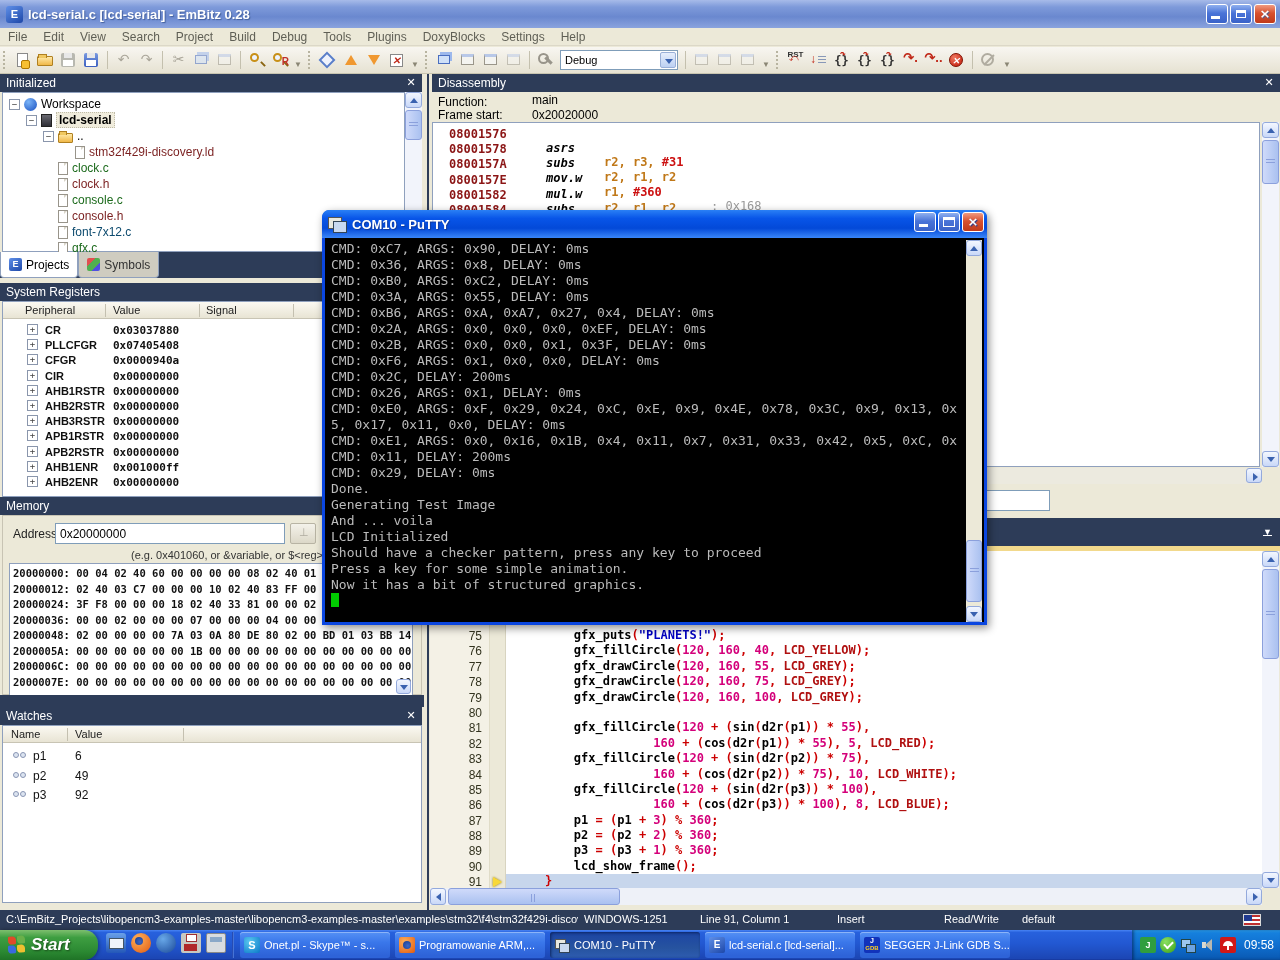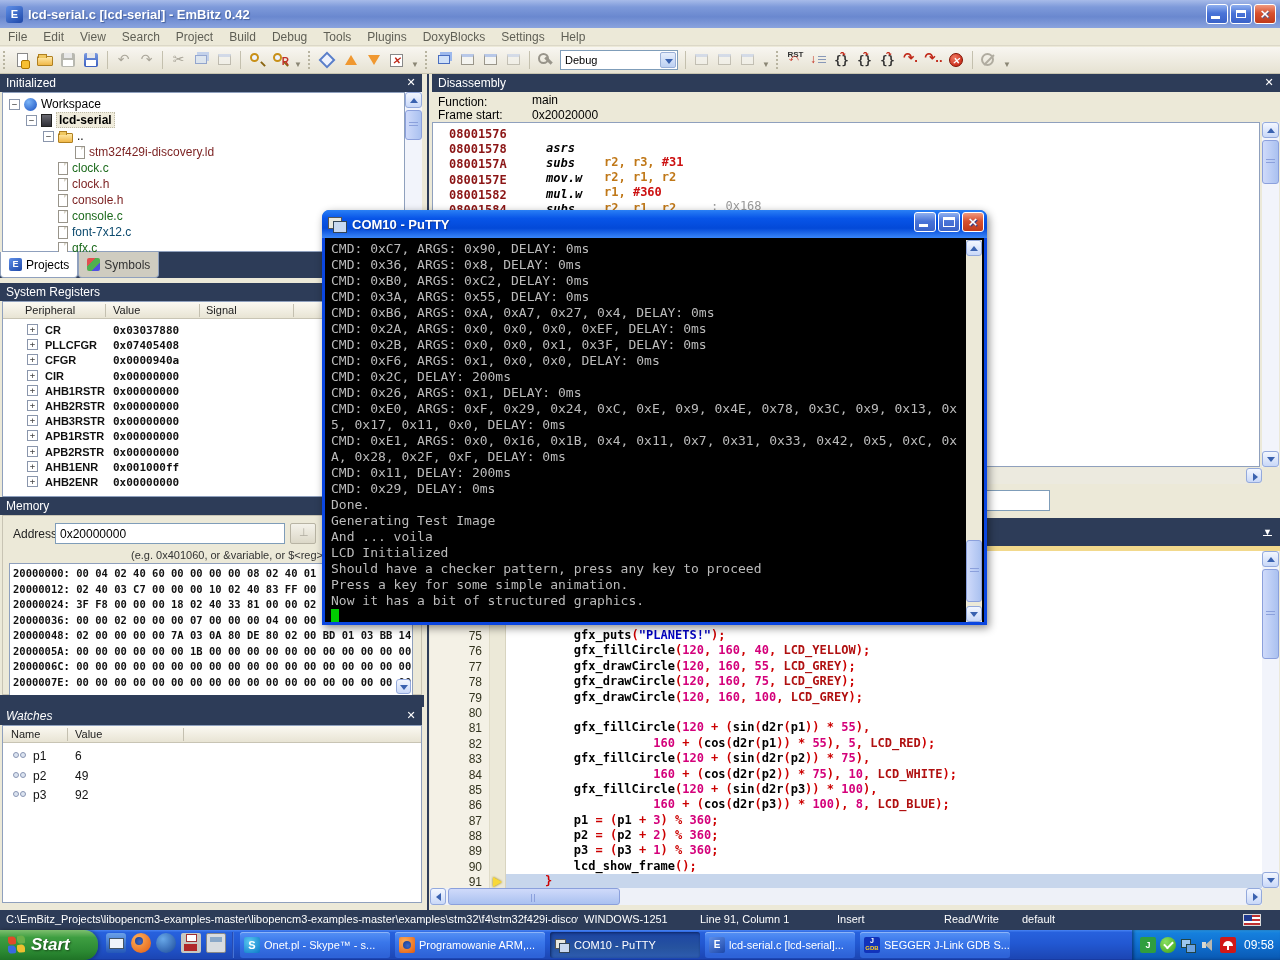--- a/index.html
+++ b/index.html
@@ -235,21 +235,21 @@
   .floppy-art::before { content:""; position:absolute; left:5px; top:1px; width:9px; height:6px; background:#fff; border:1px solid #a03030;}
   .floppy-art::after { content:""; position:absolute; left:3px; bottom:2px; width:13px; height:7px; background:#b02828; }
   .calc-art { background:#d8dce0; border:1px solid #888; border-radius:2px; }
   .calc-art::after { content:""; position:absolute; left:3px; top:3px; width:12px; height:5px; background:#8aa8c8; }
 </style>
 </head>
 <body>
 
 <div class="titlebar">
   <div class="app-ico">E</div>
-  <span>lcd-serial.c [lcd-serial] - EmBitz 0.42</span>
+  <span>lcd-serial.c [lcd-serial] - EmBitz 0.28</span>
   <div class="winbtns">
     <div class="wbtn">
         <i class="g-min"></i>
       </div>
     <div class="wbtn">
         <i class="g-restore"></i>
       </div>
     <div class="wbtn close">
         <i class="g-close">×</i>
       </div>
@@ -420,26 +420,26 @@
         <span class="" style="color:#1d6b1d;">clock.c</span>
       </div>
       <div class="tree-row" style="padding-left: 40px;">
         <span class="tspacer"></span>
         <span class="tico ic-file"></span>
         <span class="" style="color:#7a1f1f;">clock.h</span>
       </div>
       <div class="tree-row" style="padding-left: 40px;">
         <span class="tspacer"></span>
         <span class="tico ic-file"></span>
-        <span class="" style="color:#7a1f1f;">console.h</span>
+        <span class="" style="color:#1d6b1d;">console.c</span>
       </div>
       <div class="tree-row" style="padding-left: 40px;">
         <span class="tspacer"></span>
         <span class="tico ic-file"></span>
-        <span class="" style="color:#1d6b1d;">console.c</span>
+        <span class="" style="color:#7a1f1f;">console.h</span>
       </div>
       <div class="tree-row" style="padding-left: 40px;">
         <span class="tspacer"></span>
         <span class="tico ic-file"></span>
         <span class="" style="color:#0c4a6e;">font-7x12.c</span>
       </div>
       <div class="tree-row" style="padding-left: 40px;">
         <span class="tspacer"></span>
         <span class="tico ic-file"></span>
         <span class="" style="color:#1d6b1d;">gfx.c</span>
@@ -558,21 +558,21 @@
         <div class="mem-row">2000006C: 00 00 00 00 00 00 00 00 00 00 00 00 00 00 00 00 00 00</div>
         <div class="mem-row">2000007E: 00 00 00 00 00 00 00 00 00 00 00 00 00 00 00 00 00 00</div>
       </div>
     <div class="sb-btn" style="right:1px;bottom:1px;left:auto;top:auto;width:15px;height:15px;">
         <i class="arr down" style="left:3px;top:5px;"></i>
       </div>
   </div>
 </div>
 <div style="position:absolute;left:0;top:695px;width:430px;height:12px;background:#2d3c58;"></div>
 
-<div class="caption" style="left:0;top:707px;width:422px;font-style:italic;">
+<div class="caption" style="left:0;top:707px;width:422px;">
   <span>Watches</span>
   <span class="cap-x">✕</span>
 </div>
 <div class="panel-body" style="left:2px;top:725px;width:420px;height:178px;text-align:right;">
   <div class="hdr-row">
     <span style="left:8px;">Name</span>
     <span style="left:72px;">Value</span>
     <i class="hdr-sep" style="left:64px;"></i>
       <i class="hdr-sep" style="left:180px;"></i>
   </div>
@@ -803,21 +803,20 @@
         <div class="pt-line">CMD: 0x3A, ARGS: 0x55, DELAY: 0ms</div>
         <div class="pt-line">CMD: 0xB6, ARGS: 0xA, 0xA7, 0x27, 0x4, DELAY: 0ms</div>
         <div class="pt-line">CMD: 0x2A, ARGS: 0x0, 0x0, 0x0, 0xEF, DELAY: 0ms</div>
         <div class="pt-line">CMD: 0x2B, ARGS: 0x0, 0x0, 0x1, 0x3F, DELAY: 0ms</div>
         <div class="pt-line">CMD: 0xF6, ARGS: 0x1, 0x0, 0x0, DELAY: 0ms</div>
         <div class="pt-line">CMD: 0x2C, DELAY: 200ms</div>
         <div class="pt-line">CMD: 0x26, ARGS: 0x1, DELAY: 0ms</div>
         <div class="pt-line">CMD: 0xE0, ARGS: 0xF, 0x29, 0x24, 0xC, 0xE, 0x9, 0x4E, 0x78, 0x3C, 0x9, 0x13, 0x</div>
         <div class="pt-line">5, 0x17, 0x11, 0x0, DELAY: 0ms</div>
         <div class="pt-line">CMD: 0xE1, ARGS: 0x0, 0x16, 0x1B, 0x4, 0x11, 0x7, 0x31, 0x33, 0x42, 0x5, 0xC, 0x</div>
-        <div class="pt-line">A, 0x28, 0x2F, 0xF, DELAY: 0ms</div>
         <div class="pt-line">CMD: 0x11, DELAY: 200ms</div>
         <div class="pt-line">CMD: 0x29, DELAY: 0ms</div>
         <div class="pt-line">Done.</div>
         <div class="pt-line">Generating Test Image</div>
         <div class="pt-line">And ... voila</div>
         <div class="pt-line">LCD Initialized</div>
         <div class="pt-line">Should have a checker pattern, press any key to proceed</div>
         <div class="pt-line">Press a key for some simple animation.</div>
         <div class="pt-line">Now it has a bit of structured graphics.</div>
         <div class="pt-line"><span class="pt-cursor"></span></div>

